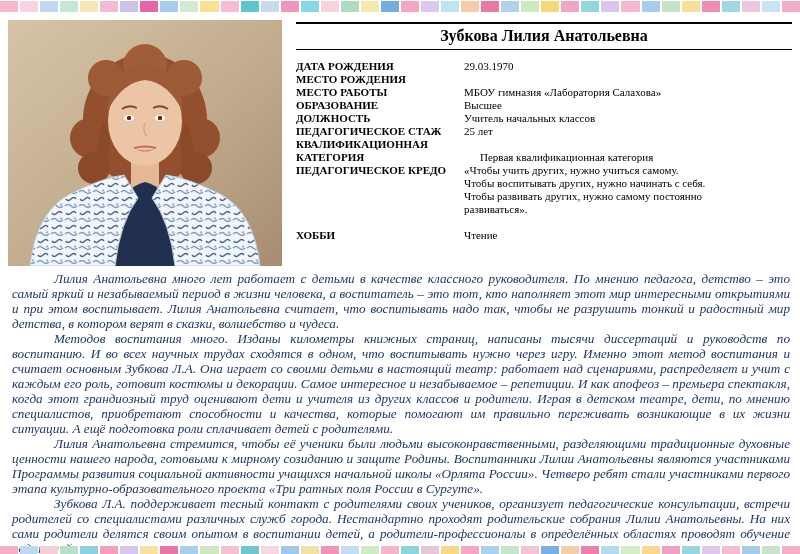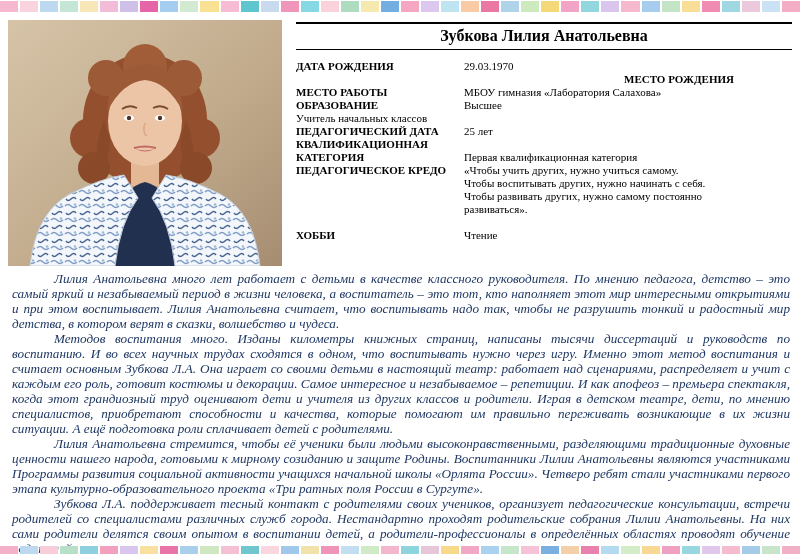--- a/index.html
+++ b/index.html
@@ -15,22 +15,22 @@
   
   .photo{position:absolute;left:8px;top:20px;width:274px;height:246px;}
   .photo svg{display:block;width:100%;height:100%;}
   
   .right-col{position:absolute;left:296px;top:22px;width:496px;}
   .title-box{
     border-top:2px solid #000;border-bottom:1.5px solid #000;
     text-align:center;font-weight:bold;font-size:16px;padding:3px 0 4px 0;
   }
   .facts{margin-top:10px;}
-  .fact-row{display:flex;align-items:flex-start;justify-content:flex-end;}
-  .fact-row.bottom-align{align-items:flex-end;}
+  .fact-row{display:flex;align-items:flex-start;}
+  .fact-row.bottom-align{align-items:flex-end;gap:16px;}
   .fact-row.hobby-gap{margin-top:13px;}
   .fact-label{
     width:168px;flex:0 0 168px;font-weight:bold;font-size:11px;line-height:13px;
   }
   .fact-value{
     flex:1;font-weight:normal;font-size:11px;line-height:13px;white-space:pre-line;
   }
   
   .body-text{
     position:absolute;left:12px;right:10px;top:271px;
@@ -154,24 +154,25 @@
       </div>
       <div class="fact-row">
         <div class="fact-label">МЕСТО РАБОТЫ</div>
         <div class="fact-value">МБОУ гимназия «Лаборатория Салахова»</div>
       </div>
       <div class="fact-row">
         <div class="fact-label">ОБРАЗОВАНИЕ</div>
         <div class="fact-value">Высшее</div>
       </div>
       <div class="fact-row">
+        <div class="fact-label">ДОЛЖНОСТЬ</div>
         <div class="fact-value">Учитель начальных классов</div>
       </div>
       <div class="fact-row">
-        <div class="fact-label">ПЕДАГОГИЧЕСКИЙ ДАТА</div>
+        <div class="fact-label">ПЕДАГОГИЧЕСКОЕ СТАЖ</div>
         <div class="fact-value">25 лет</div>
       </div>
       <div class="fact-row bottom-align">
         <div class="fact-label">КВАЛИФИКАЦИОННАЯ КАТЕГОРИЯ</div>
         <div class="fact-value">Первая квалификационная категория</div>
       </div>
       <div class="fact-row">
         <div class="fact-label">ПЕДАГОГИЧЕСКОЕ КРЕДО</div>
         <div class="fact-value">«Чтобы учить других, нужно учиться самому.
 Чтобы воспитывать других, нужно начинать с себя.

